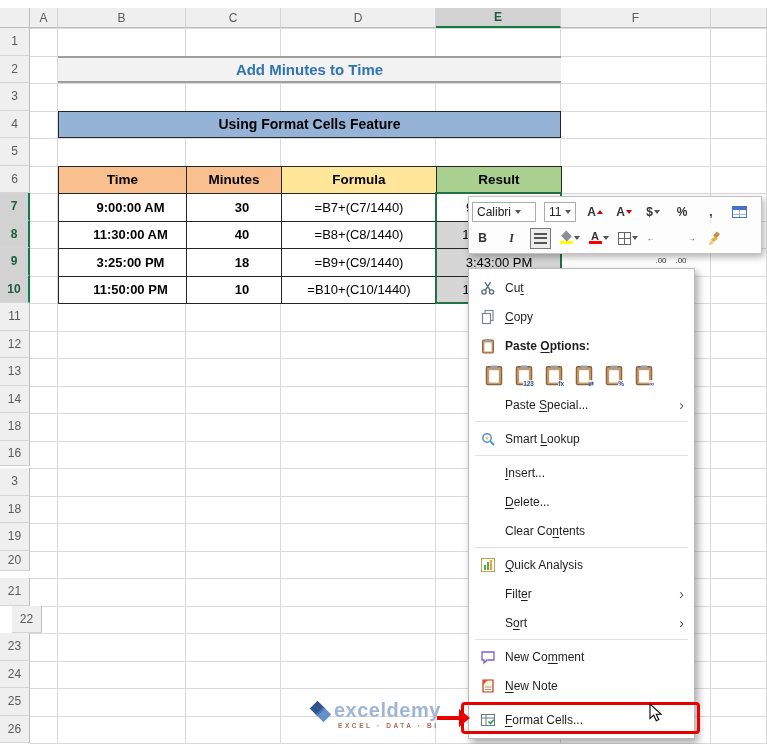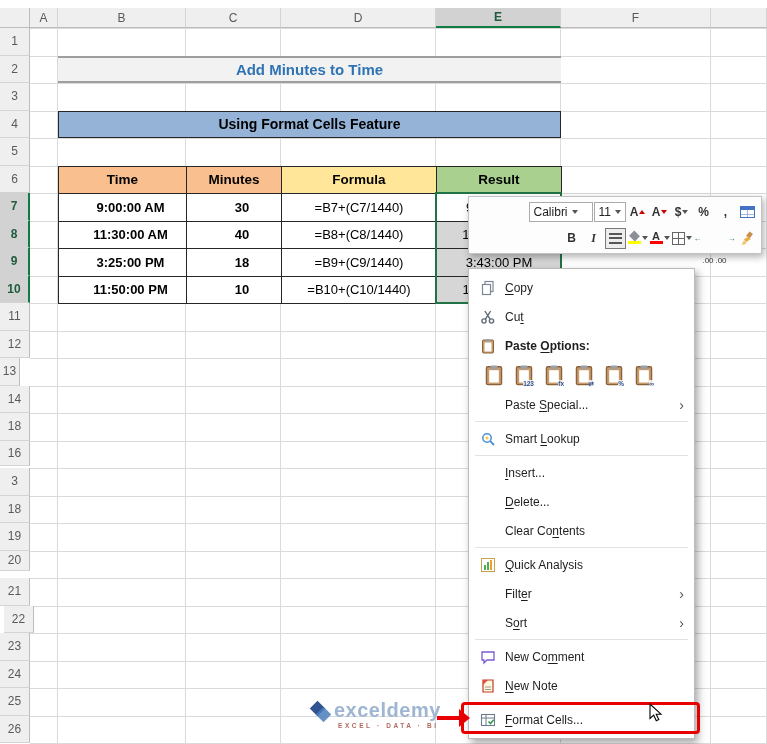--- a/index.html
+++ b/index.html
@@ -39,21 +39,21 @@
   
   #watermark{left:308px;top:699px;width:170px;height:34px;z-index:1;}
   #wm-gem1{left:4px;top:4px;width:11px;height:11px;background:#31538F;transform:rotate(45deg);}
   #wm-gem2{left:10px;top:10px;width:11px;height:11px;background:#4A7EBB;transform:rotate(45deg);opacity:.85;}
   #wm-brand{left:26px;top:0;font-size:20px;font-weight:bold;color:#9EB6D3;letter-spacing:.5px;}
   #wm-tagline{left:30px;top:23px;font-size:6.5px;letter-spacing:2.6px;color:#B06A5F;font-weight:bold;}
 
   
   #mini-toolbar{left:468px;top:196px;width:294px;background:#FDFDFD;border:1px solid #C3C3C3;
       box-shadow:2px 3px 7px rgba(0,0,0,.3);z-index:5;padding:2px 3px;}
-  .mtb-row{display:flex;align-items:center;height:26px;gap:1px;justify-content:flex-end;}
+  .mtb-row{display:flex;align-items:center;height:26px;gap:8px;}
   .mtb-select{display:flex;align-items:center;gap:4px;border:1px solid #ABABAB;background:#fff;
       height:20px;padding:0 4px;font-size:12px;color:#222;}
   .mtb-btn{min-width:21px;height:21px;display:flex;align-items:center;justify-content:center;
       font-size:12px;color:#333;position:relative;gap:1px;}
   .mtb-btn.active{border:1px solid #7a7a7a;background:#EDEDED;}
   .caret{width:0;height:0;border-left:3px solid transparent;border-right:3px solid transparent;
       border-top:4px solid #555;display:inline-block;}
   .caret-up{width:0;height:0;border-left:3px solid transparent;border-right:3px solid transparent;
       border-bottom:4px solid #C00;display:inline-block;}
   .caret-dn-sm{width:0;height:0;border-left:3px solid transparent;border-right:3px solid transparent;
@@ -151,30 +151,30 @@
       <div class="row-hdr" style="left: 0px; top: 83px; width: 30px; height: 27.5px; z-index: 1;">3</div>
       <div class="row-hdr" style="left: 0px; top: 110.5px; width: 30px; height: 27.5px; z-index: 1;">4</div>
       <div class="row-hdr" style="left: 0px; top: 138px; width: 30px; height: 27.5px; z-index: 1;">5</div>
       <div class="row-hdr" style="left: 0px; top: 165.5px; width: 30px; height: 27.5px; z-index: 1;">6</div>
       <div class="row-hdr sel" style="left: 0px; top: 193px; width: 30px; height: 27.5px; z-index: 1;">7</div>
       <div class="row-hdr sel" style="left: 0px; top: 220.5px; width: 30px; height: 27.5px; z-index: 1;">8</div>
       <div class="row-hdr sel" style="left: 0px; top: 248px; width: 30px; height: 27.5px; z-index: 1;">9</div>
       <div class="row-hdr sel" style="left: 0px; top: 275.5px; width: 30px; height: 27.5px; z-index: 1;">10</div>
       <div class="row-hdr" style="left: 0px; top: 303px; width: 30px; height: 27.5px; z-index: 1;">11</div>
       <div class="row-hdr" style="left: 0px; top: 330.5px; width: 30px; height: 27.5px; z-index: 1;">12</div>
-      <div class="row-hdr" style="left: 0px; top: 358px; width: 20px; height: 27.5px; z-index: 1;">13</div>
+      <div class="row-hdr" style="left: 0px; top: 358px; width: 30px; height: 27.5px; z-index: 1;">13</div>
       <div class="row-hdr" style="left: 0px; top: 385.5px; width: 30px; height: 27.5px; z-index: 1;">14</div>
       <div class="row-hdr" style="left: 0px; top: 413px; width: 30px; height: 27.5px; z-index: 1;">18</div>
       <div class="row-hdr" style="left: 0px; top: 440.5px; width: 30px; height: 25px; z-index: 1;">16</div>
       <div class="row-hdr" style="left: 0px; top: 468px; width: 30px; height: 27.5px; z-index: 1;">3</div>
       <div class="row-hdr" style="left: 0px; top: 495.5px; width: 30px; height: 27.5px; z-index: 1;">18</div>
       <div class="row-hdr" style="left: 0px; top: 523px; width: 30px; height: 27.5px; z-index: 1;">19</div>
       <div class="row-hdr" style="left: 0px; top: 550.5px; width: 30px; height: 20px; z-index: 1;">20</div>
       <div class="row-hdr" style="left: 0px; top: 578px; width: 30px; height: 27.5px; z-index: 1;">21</div>
-      <div class="row-hdr" style="left: 4px; top: 605.5px; width: 30px; height: 27.5px; z-index: 1;">22</div>
+      <div class="row-hdr" style="left: 12px; top: 605.5px; width: 30px; height: 27.5px; z-index: 1;">22</div>
       <div class="row-hdr" style="left: 0px; top: 633px; width: 30px; height: 27.5px; z-index: 1;">23</div>
       <div class="row-hdr" style="left: 0px; top: 660.5px; width: 30px; height: 27.5px; z-index: 1;">24</div>
       <div class="row-hdr" style="left: 0px; top: 688px; width: 30px; height: 27.5px; z-index: 1;">25</div>
       <div class="row-hdr" style="left: 0px; top: 715.5px; width: 30px; height: 27.5px; z-index: 1;">26</div>
     </div>
 
   <div id="watermark" class="abs">
     <span id="wm-gem1" class="abs"></span>
     <span id="wm-gem2" class="abs"></span>
     <span id="wm-brand" class="abs">exceldemy</span>
@@ -283,35 +283,35 @@
             <path d="M3.5 10 c0 3 -1.2 3.2 -2.3 4.2 2.8 1 5 .2 5.6 -2z" fill="#F0C36D"></path>
           </svg>
         </div>
       </div>
   </div>
 
   <div id="context-menu" class="abs">
       <div class="menu-item">
         <div class="mi-icon">
           <svg width="16" height="16" viewBox="0 0 16 16">
-            <rect x="5" y="1.5" width="8" height="10" fill="#fff" stroke="#7b8794" stroke-width="1.2"></rect>
-            <rect x="2.5" y="4.5" width="8" height="10" fill="#fff" stroke="#7b8794" stroke-width="1.2"></rect>
-          </svg>
-        </div>
-        <span class="mi-label"><u>C</u>opy</span>
-      </div>
-      <div class="menu-item">
-        <div class="mi-icon">
-          <svg width="16" height="16" viewBox="0 0 16 16">
             <circle cx="4" cy="12" r="2.1" fill="none" stroke="#5f6b76" stroke-width="1.4"></circle>
             <circle cx="11.5" cy="12" r="2.1" fill="none" stroke="#5f6b76" stroke-width="1.4"></circle>
             <path d="M5.3 10.4 L10.6 2 M10.2 10.4 L4.9 2" stroke="#5f6b76" stroke-width="1.4" fill="none"></path>
           </svg>
         </div>
         <span class="mi-label">Cu<u>t</u></span>
+      </div>
+      <div class="menu-item">
+        <div class="mi-icon">
+          <svg width="16" height="16" viewBox="0 0 16 16">
+            <rect x="5" y="1.5" width="8" height="10" fill="#fff" stroke="#7b8794" stroke-width="1.2"></rect>
+            <rect x="2.5" y="4.5" width="8" height="10" fill="#fff" stroke="#7b8794" stroke-width="1.2"></rect>
+          </svg>
+        </div>
+        <span class="mi-label"><u>C</u>opy</span>
       </div>
       <div class="menu-item">
         <div class="mi-icon">
           <svg width="16" height="16" viewBox="0 0 16 16">
             <rect x="2.5" y="2" width="11" height="13" rx="1" fill="#C69A6D" stroke="#8C6239"></rect>
             <rect x="4.5" y="4.5" width="7" height="9" fill="#fff"></rect>
             <rect x="5.5" y="1" width="5" height="2.6" rx="0.6" fill="#9AA0A6"></rect>
           </svg>
         </div>
         <span class="mi-label bold">Paste <u>O</u>ptions:</span>

